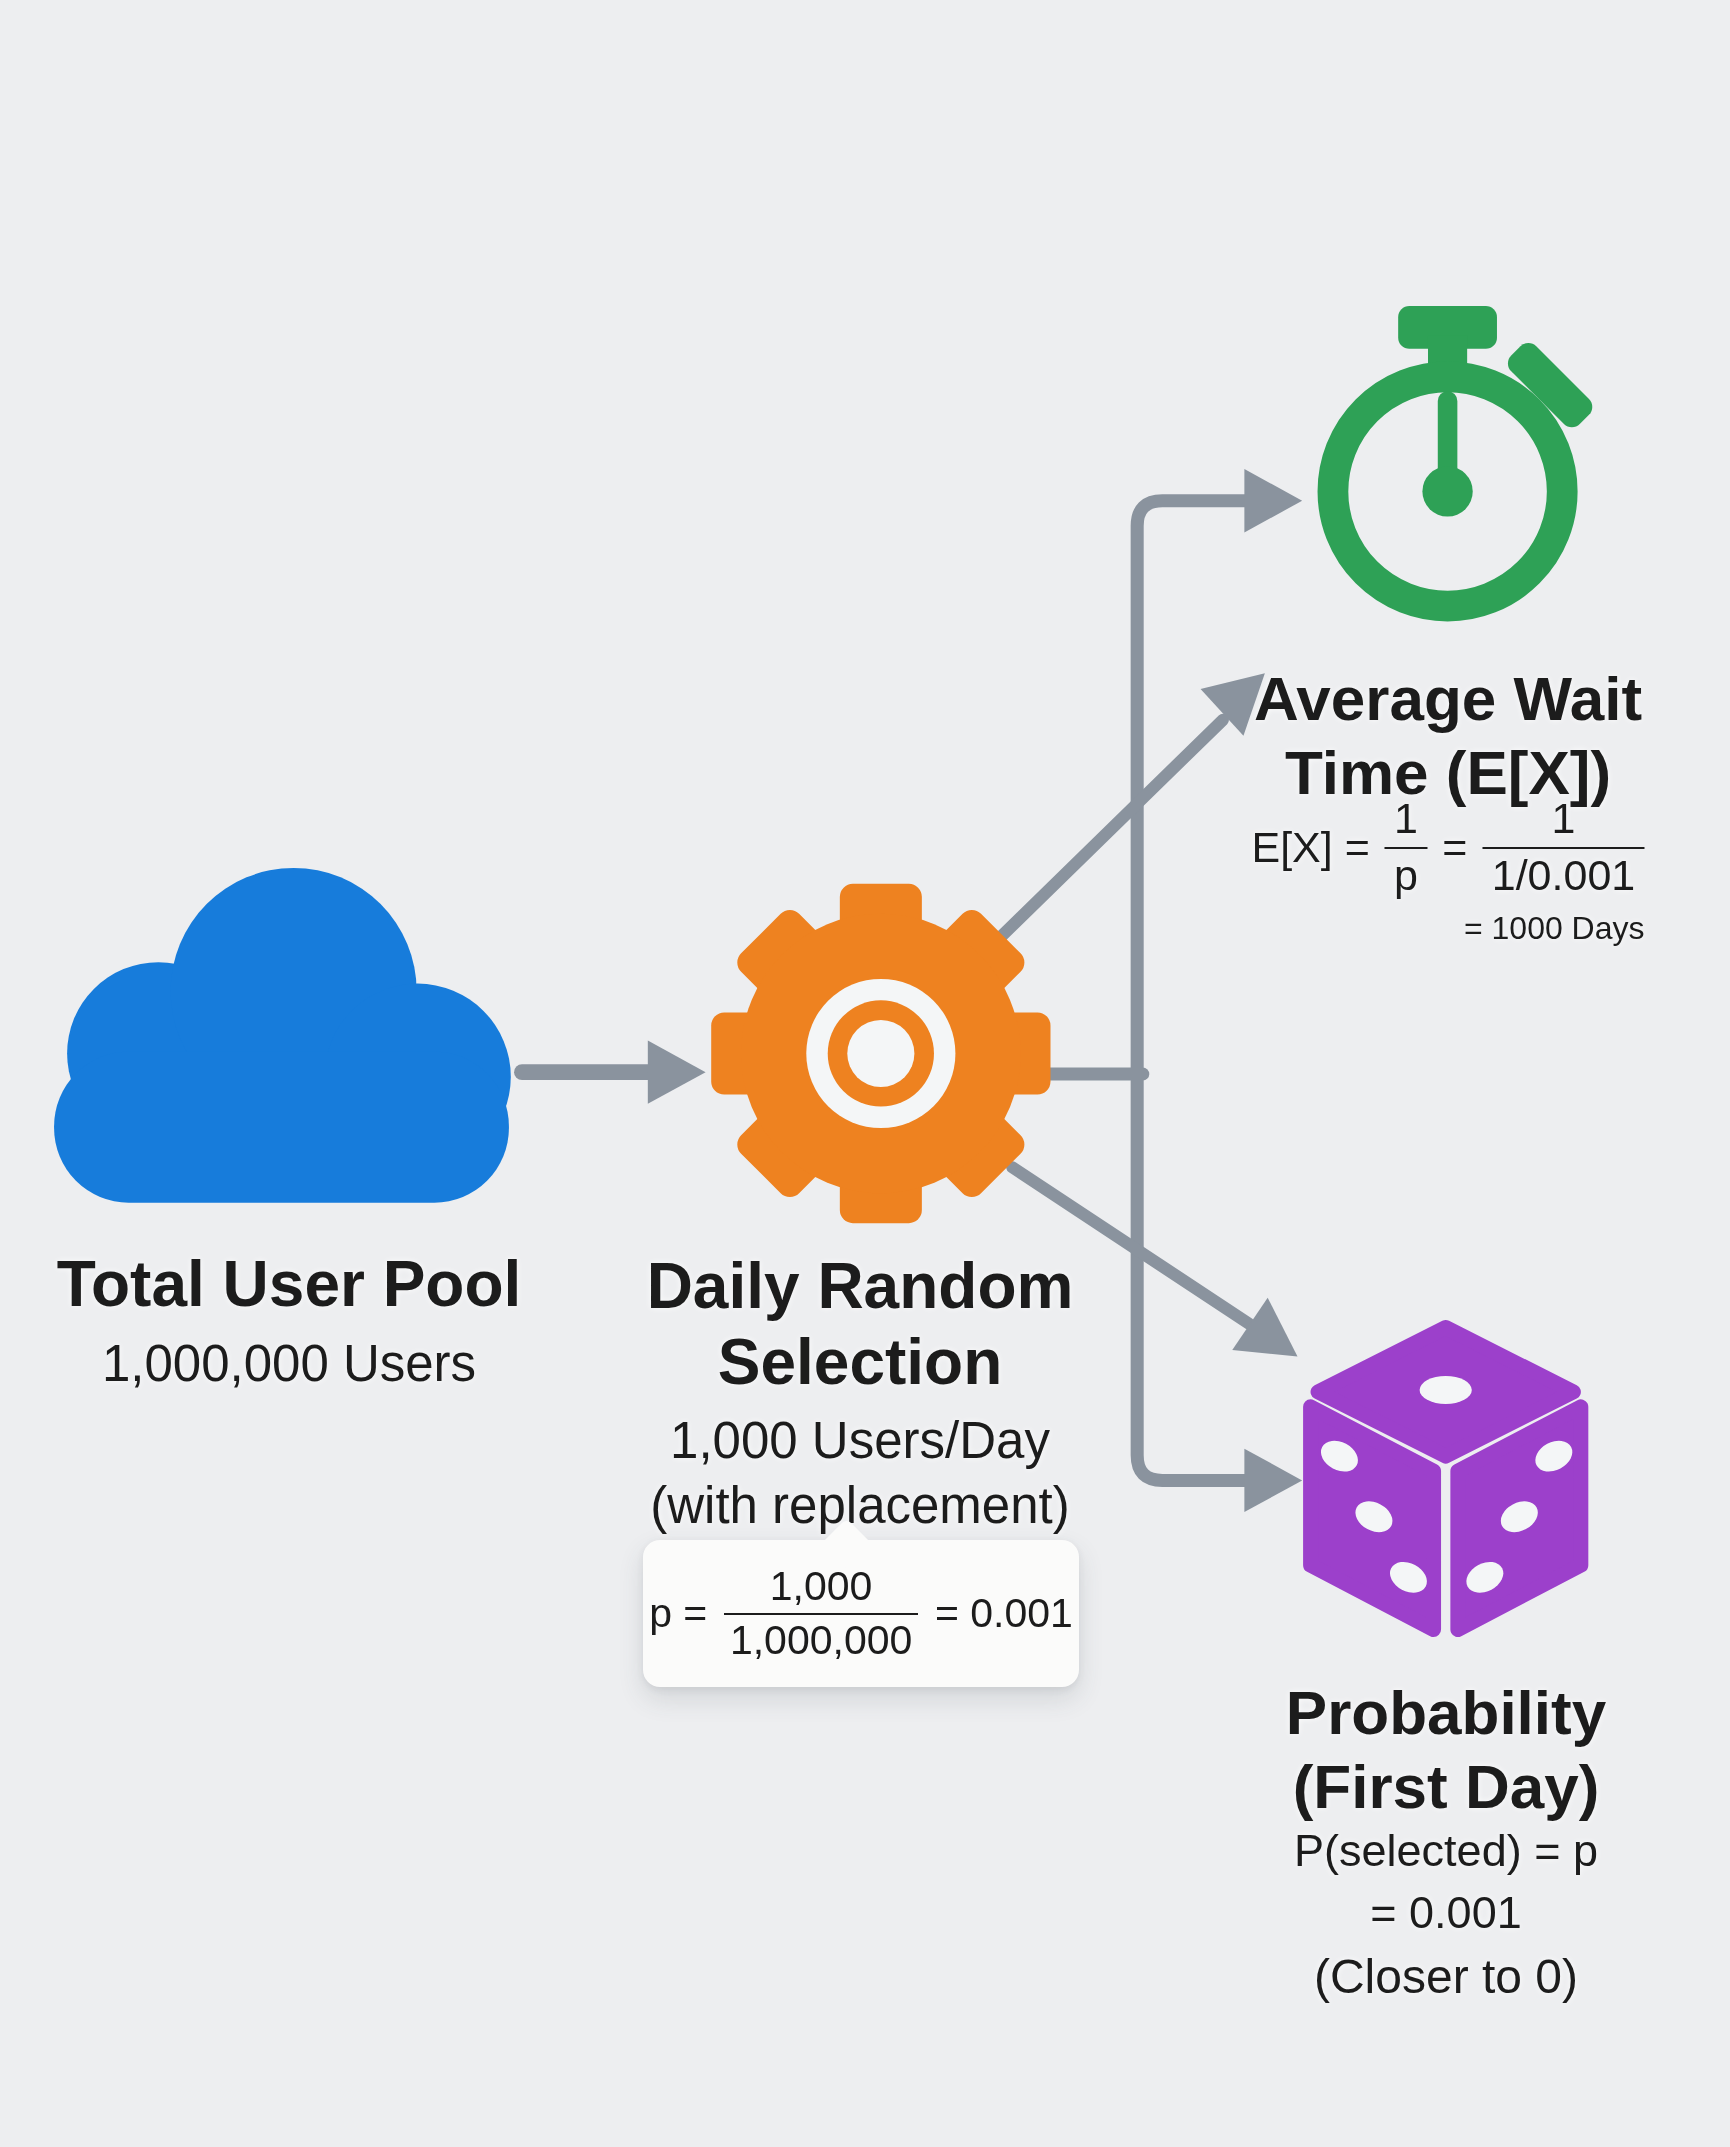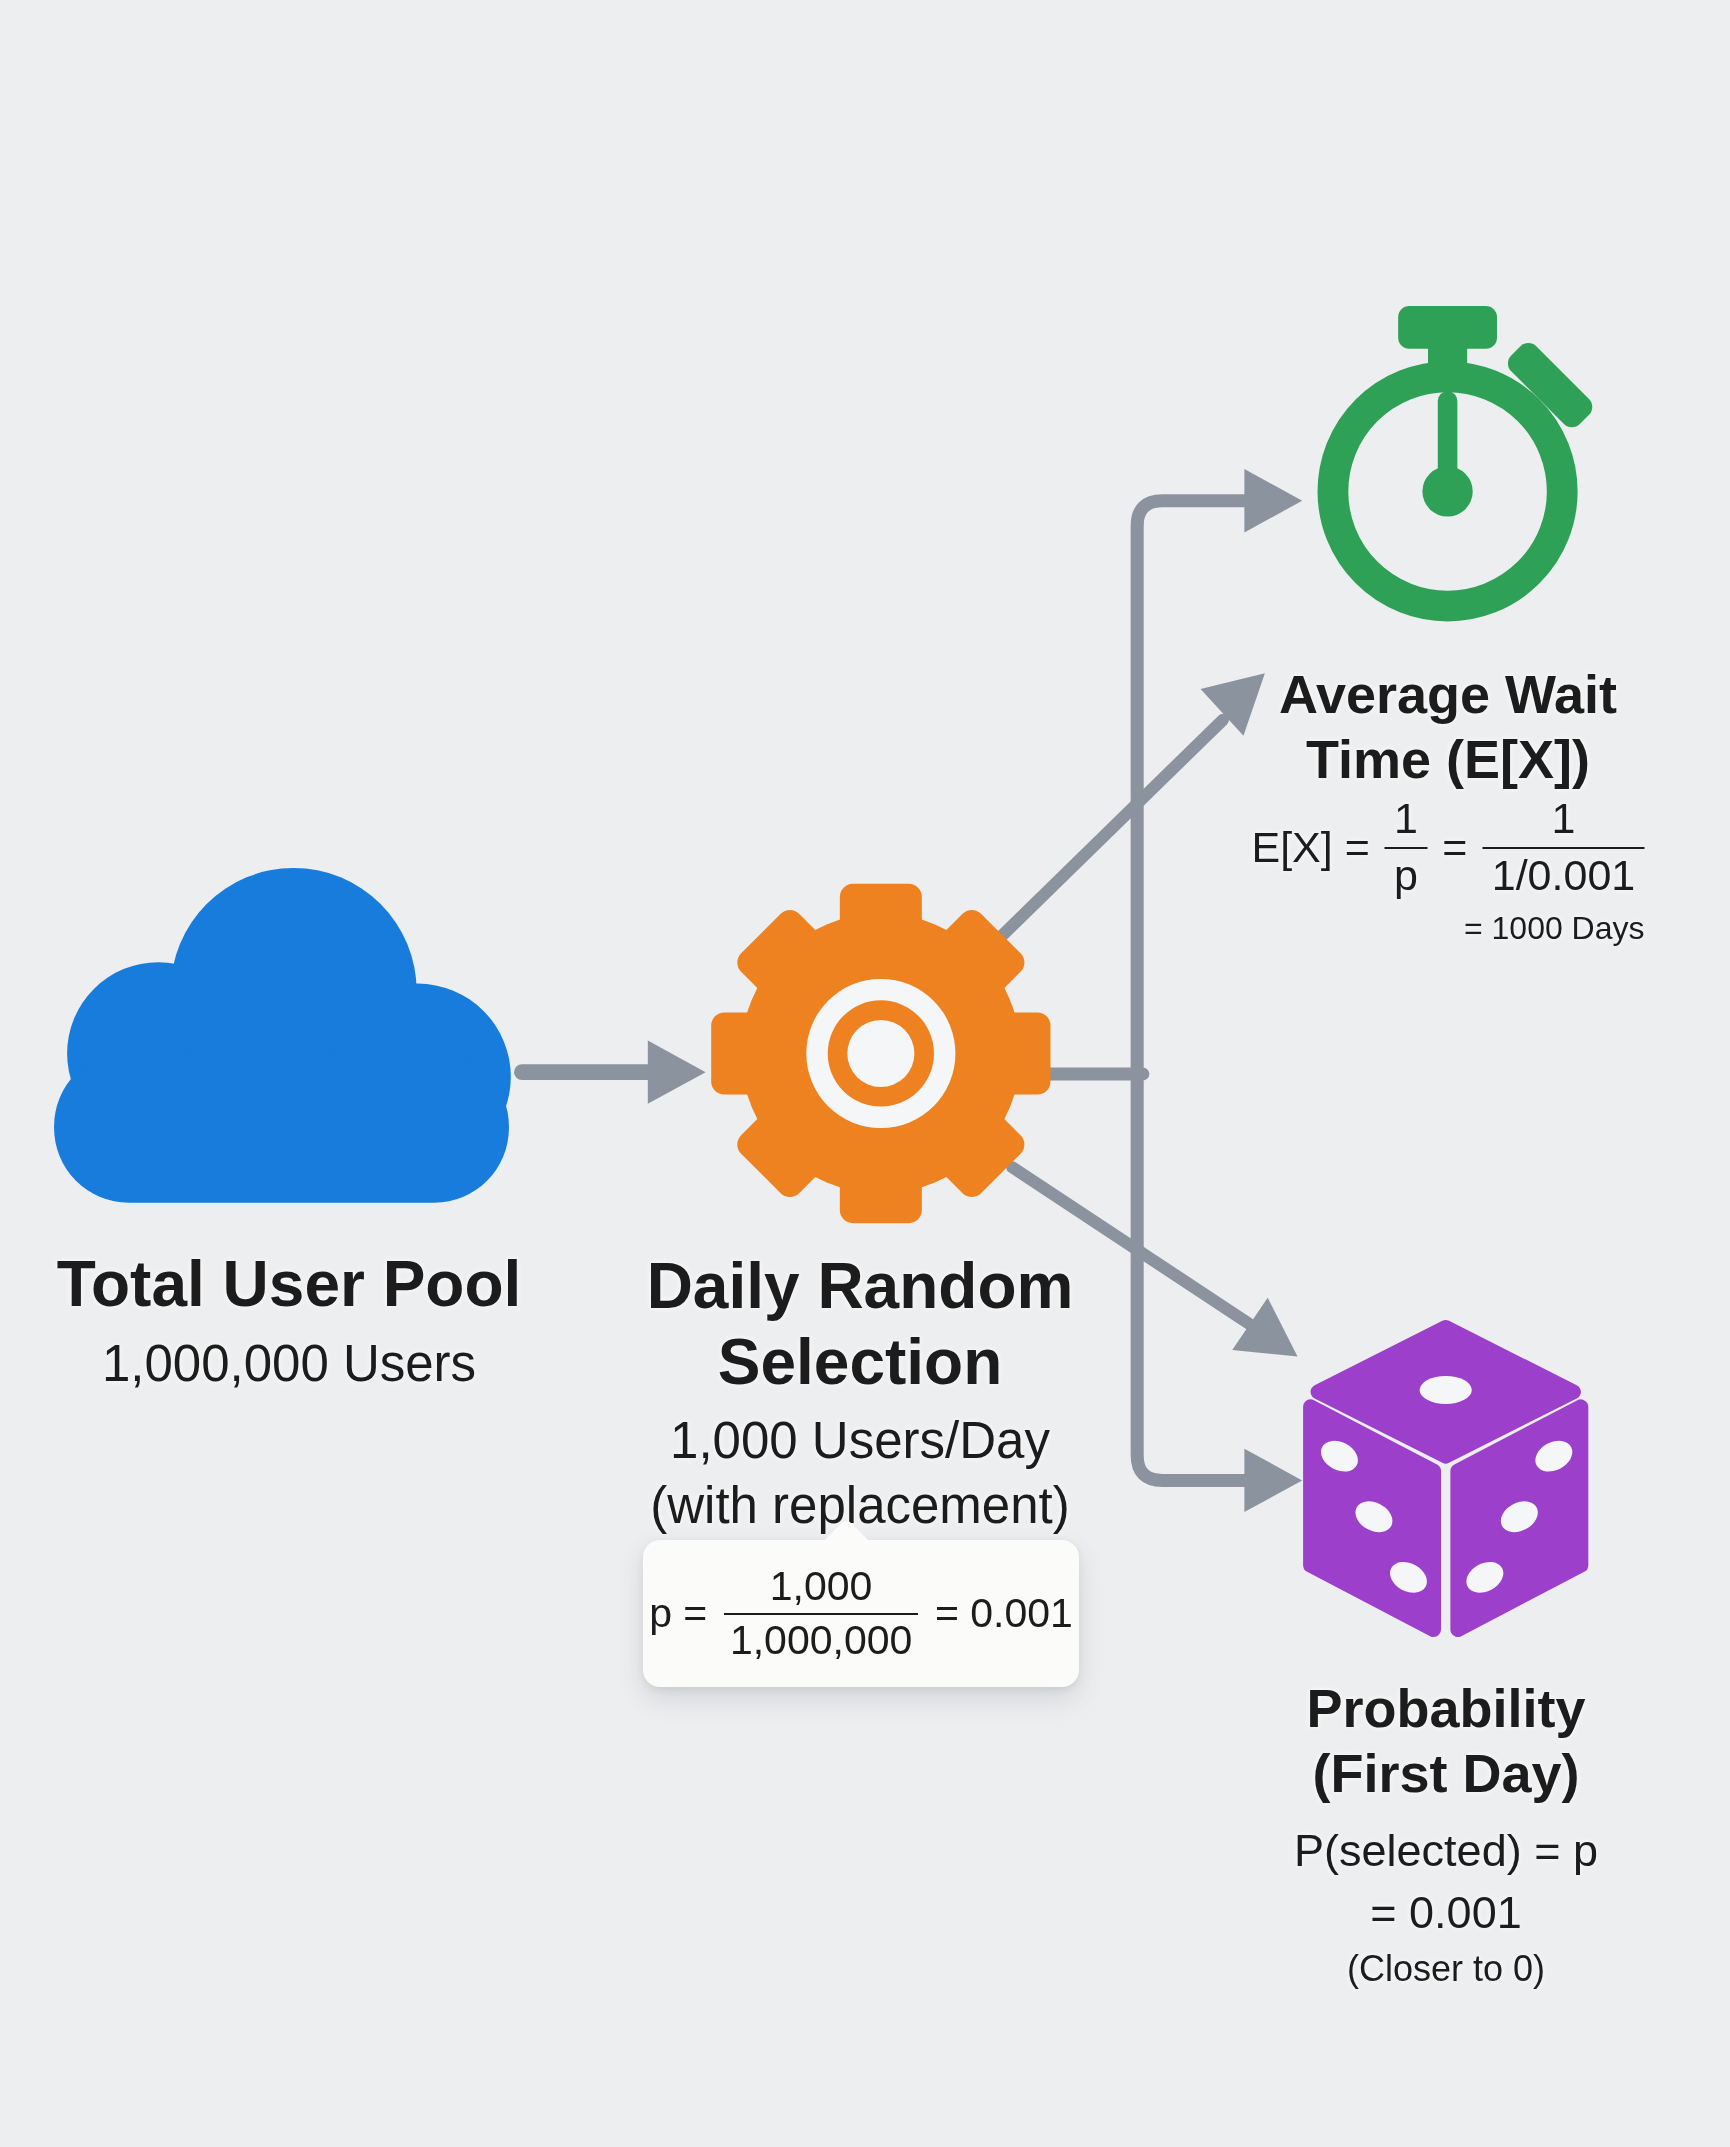--- a/index.html
+++ b/index.html
@@ -6,30 +6,30 @@
   body{
     width:1730px;height:2148px;
     background:var(--bg,#EDEEF0);
     font-family:"Liberation Sans", sans-serif;
     color:var(--ink,#1C1C1C);
     position:relative;overflow:hidden;
   }
   #diagram-svg{position:absolute;left:0;top:0;}
   .abs{position:absolute;transform:translateX(-50%);text-align:center;white-space:nowrap;}
   .title-sm{font-size:64px;font-weight:bold;line-height:1.18;}
-  .title-lg{font-size:54px;font-weight:bold;line-height:1.2;}
+  .title-lg{font-size:62px;font-weight:bold;line-height:1.2;}
   .sub{font-size:51px;line-height:1.26;margin-top:9.3px;}
   .formula{font-size:43px;line-height:1.15;display:flex;flex-direction:column;align-items:flex-end;gap:9.3px;}
   .frow{display:flex;align-items:center;gap:15px;}
   .frac{display:inline-flex;flex-direction:column;align-items:center;}
   .frac .den{border-top:2.8px solid var(--ink,#1C1C1C);padding:1.9px 9.3px 0 9.3px;margin-top:3.7px;}
   .frac .num{padding:0 9.3px;}
   .result{font-size:32px;}
   .plines{font-size:45px;line-height:1.38;}
-  .plines .small{font-size:36px;}
+  .plines .small{font-size:48px;}
   .callout{
     position:absolute;left:643px;top:1540px;width:436px;height:147px;
     background:var(--paper,#FBFBFA);border-radius:17px;
     box-shadow:0 11.2px 26px rgba(60,70,80,.14), 0 2.8px 7.5px rgba(60,70,80,.08);
     display:flex;align-items:center;justify-content:center;gap:17px;
     font-size:41px;
   }
   .callout::before{
     content:"";position:absolute;top:-14px;left:185px;width:37px;height:37px;
     background:var(--paper,#FBFBFA);transform:rotate(45deg);border-radius:6.5px;

